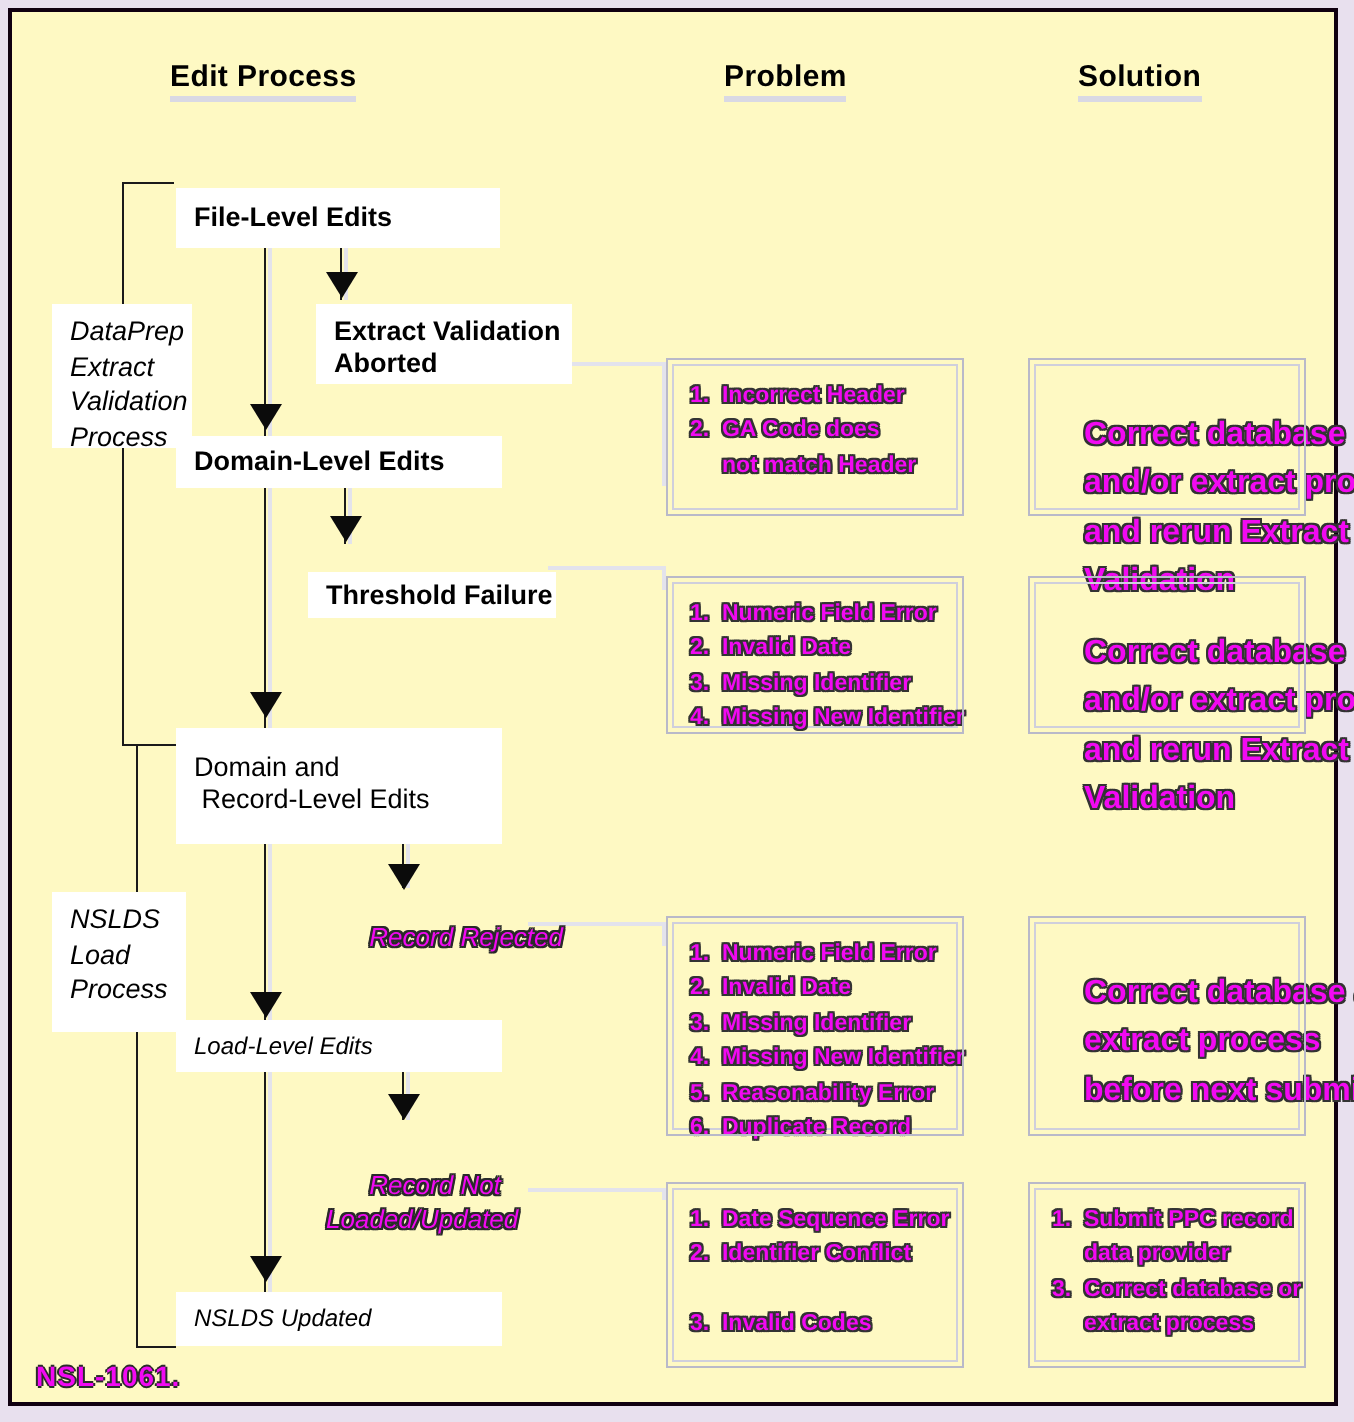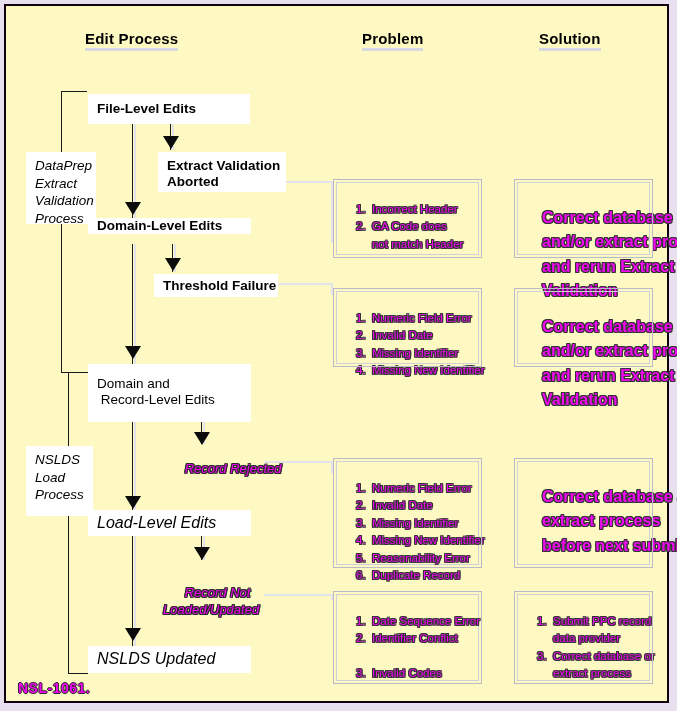--- a/index.html
+++ b/index.html
@@ -39,21 +39,21 @@
     background:#ffffff;
     color:#000;
     box-sizing:border-box;
     display:flex;
     align-items:center;
     padding-left:9px;
     font-size:13.5px;
     line-height:1.18;
   }
   .pbox.bold{font-weight:bold;}
-  .pbox.ital{font-style:italic;font-weight:normal;font-size:16px;}
+  .pbox.ital{font-style:italic;font-weight:normal;font-size:12px;}
   .pbox.top{align-items:flex-start;padding-top:6px;}
 
   
   .plaque{
     position:absolute;
     background:#ffffff;
     color:#000;
     font-style:italic;
     font-size:13.5px;
     line-height:1.30;
@@ -81,21 +81,21 @@
     position:absolute;
     box-sizing:border-box;
     border:1px solid #cfcfdc;
     outline:1px solid #b9b9c9;
     outline-offset:2px;
     background:transparent;
     padding:7px 6px 6px 8px;
   }
   .card ol{
     list-style:none;
-    margin:11px;padding:0;
+    margin:0;padding:0;font-weight:bold;
   }
   .card li{
     font-size:11.5px;
     line-height:1.52;
     color:#f209f2;
     text-shadow:
        1px 0 0 #333, -1px 0 0 #333,
        0 1px 0 #333, 0 -1px 0 #333,
        1px 1px 0 #333, -1px -1px 0 #333,
        1px -1px 0 #333, -1px 1px 0 #333;
@@ -230,25 +230,25 @@
 
     <div class="pbox bold" style="left:82px;top:88px;width:162px;height:30px;">
       <span>File-Level Edits</span>
     </div>
 
     <div class="pbox bold top" style="left:152px;top:146px;width:128px;height:40px;white-space:pre;">
       <span>Extract Validation
 Aborted</span>
     </div>
 
-    <div class="pbox bold" style="left:82px;top:212px;width:163px;height:16px;">
+    <div class="pbox bold" style="left:82px;top:212px;width:163px;height:26px;">
       <span>Domain-Level Edits</span>
     </div>
 
-    <div class="pbox bold" style="left:148px;top:268px;width:124px;height:23px;">
+    <div class="pbox bold" style="left:148px;top:280px;width:124px;height:23px;">
       <span>Threshold Failure</span>
     </div>
 
     <div class="pbox top" style="left:82px;top:358px;width:163px;height:58px;white-space:pre;padding-top:12px;">
       <span>Domain and
  Record-Level Edits</span>
     </div>
 
     <div class="pbox ital" style="left:82px;top:504px;width:163px;height:26px;">
       <span>Load-Level Edits</span>

